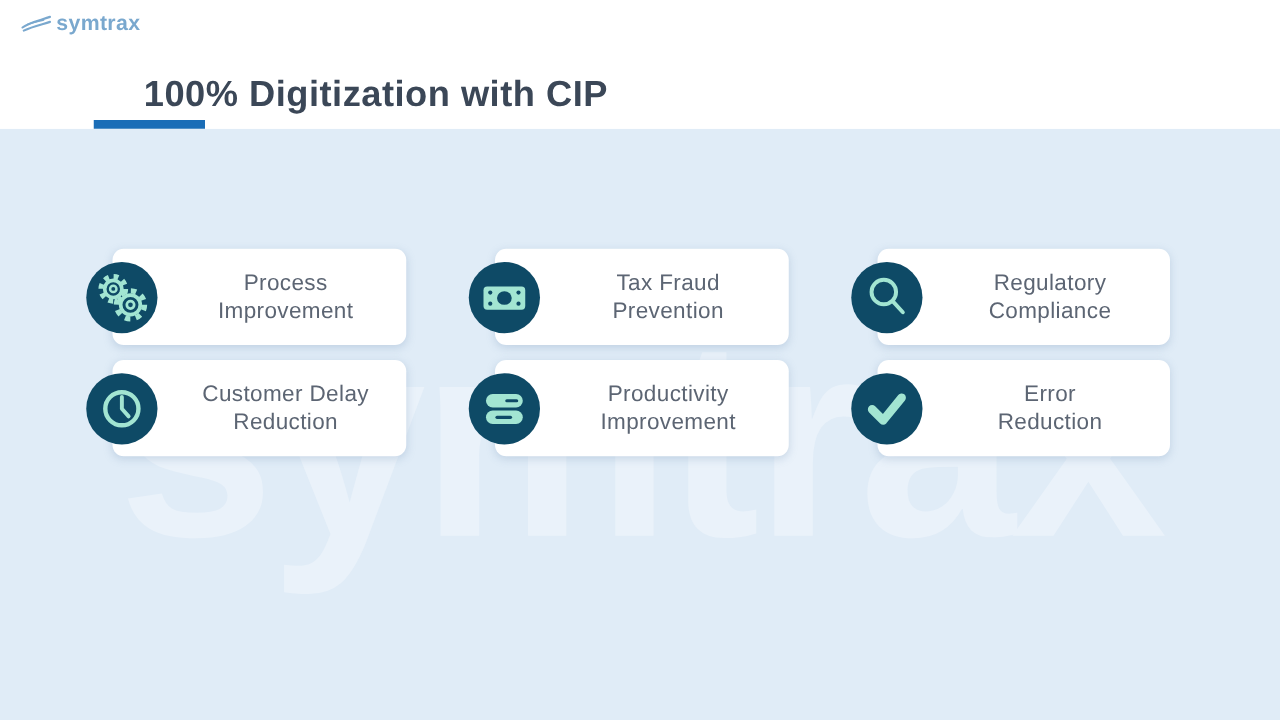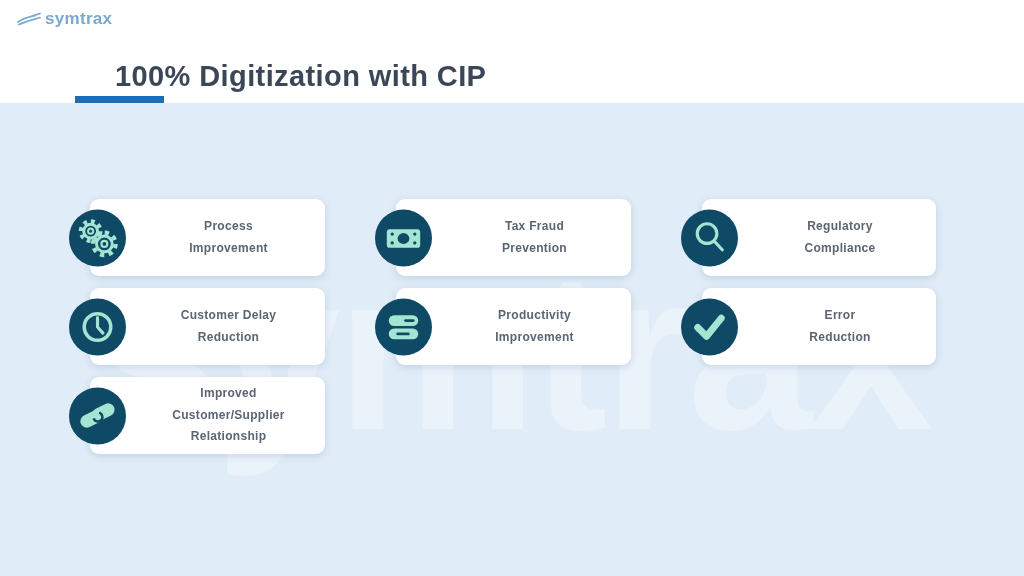--- a/index.html
+++ b/index.html
@@ -53,21 +53,21 @@
     background: #0e4a66;
     display: flex; align-items: center; justify-content: center;
     z-index: 2;
   }
   .circle svg { width: 55px; height: 55px; }
   .card-label {
     position: absolute; inset: 0;
     padding-left: 42px; 
     display: flex; align-items: center; justify-content: center;
     text-align: center; white-space: pre-line;
-    font-size: 12px; font-weight: bold; line-height: 21.5px;
+    font-size: 18px; font-weight: normal; line-height: 21.5px;
     color: #5c6573; letter-spacing: 0.3px;
   }
 </style>
 </head>
 <body>
 
 <div class="header">
   <div class="logo">
     <svg width="26" height="16" viewBox="0 0 26 16">
       <path d="M2 11 C8 6.5, 17 5, 24 2.5" stroke="#7aa8ce" stroke-width="1.7" fill="none" stroke-linecap="round"></path>
@@ -157,27 +157,15 @@
     <div class="card">
       <div class="circle">
         <svg viewBox="0 0 56 56">
           <path d="M16 28.5 l9 9 L40 19" fill="none" stroke="#a2e5d2" stroke-width="7" stroke-linecap="round" stroke-linejoin="round"></path>
         </svg>
       </div>
       <div class="card-label">Error
 Reduction</div>
     </div>
 
-    <div class="card">
-      <div class="circle">
-        <svg viewBox="0 0 56 56">
-          <rect x="10" y="24.5" width="24" height="13" rx="6.5" fill="#a2e5d2" transform="rotate(-26 22 31)"></rect>
-          <rect x="22" y="17.5" width="24" height="13" rx="6.5" fill="#a2e5d2" transform="rotate(-26 34 24)"></rect>
-          <path d="M24.5 31.5 a4.6 4.6 0 1 0 6.2 -6.4" fill="none" stroke="#0e4a66" stroke-width="2.6" stroke-linecap="round"></path>
-        </svg>
-      </div>
-      <div class="card-label">Improved
-Customer/Supplier
-Relationship</div>
-    </div>
 
   </div>
 </div>
 
 </body></html>

